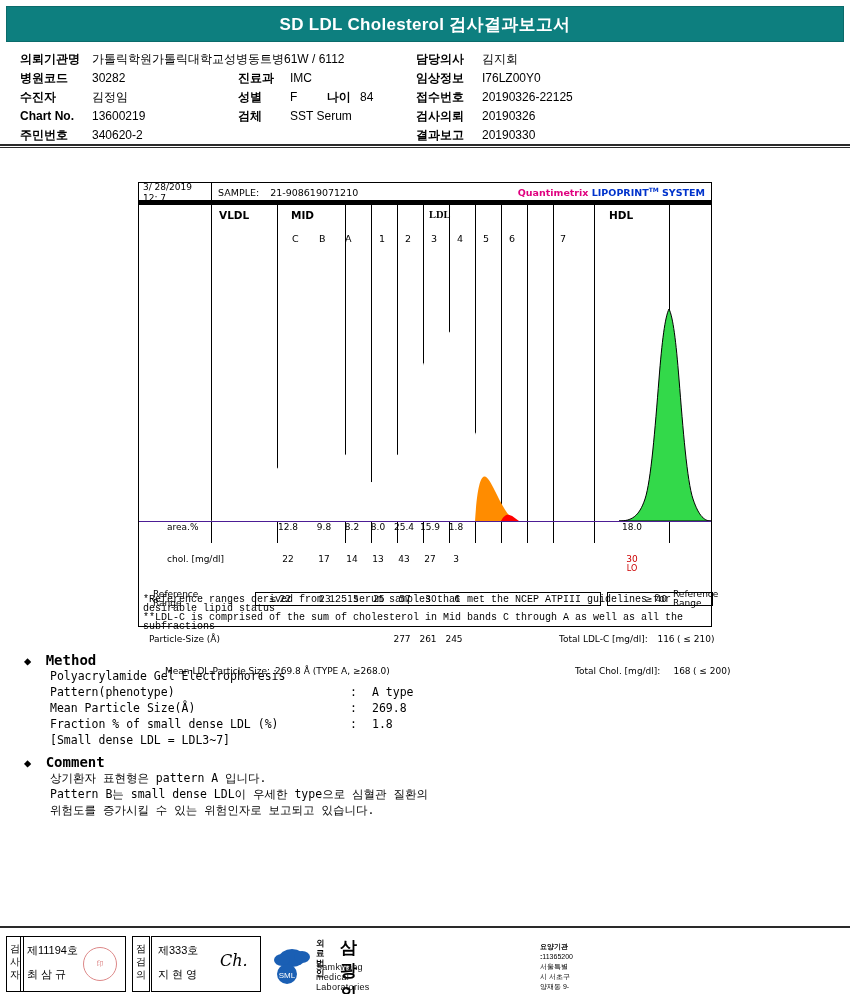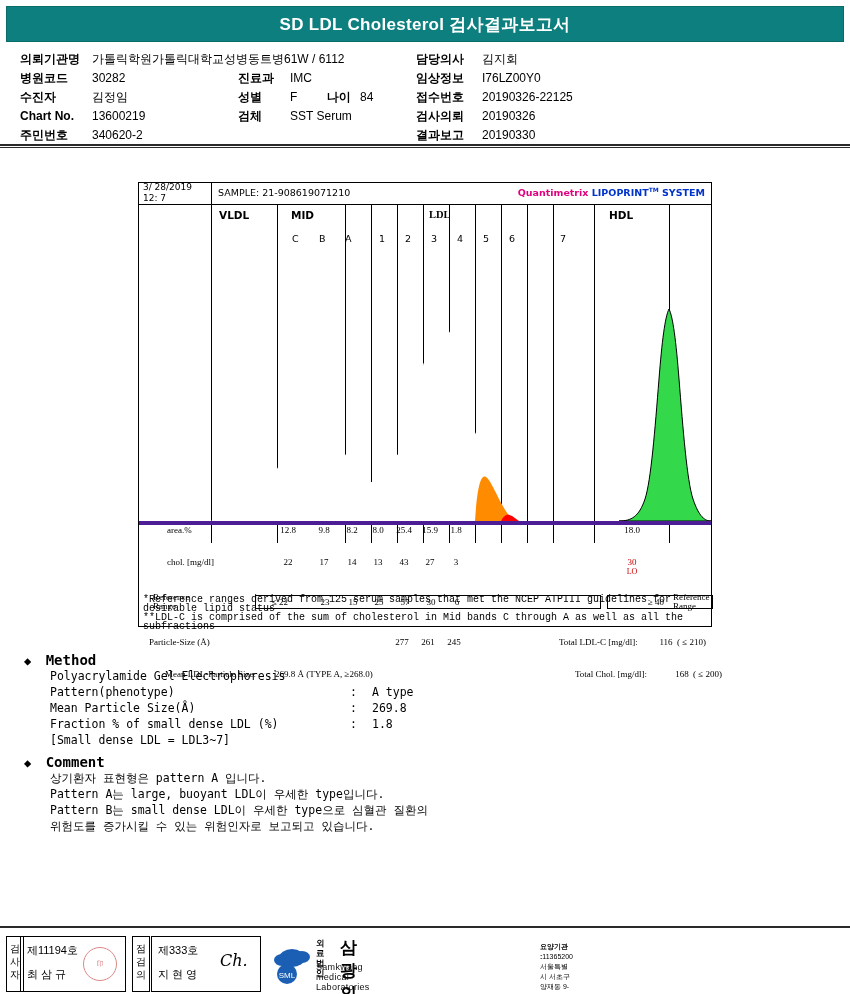--- a/index.html
+++ b/index.html
@@ -52,21 +52,21 @@
 
   
   .report {
     position:absolute; left:138px; top:176px;
     width: 574px; height: 445px;
     border: 1px solid #000;
     background:#fff;
     font-family: "DejaVu Sans", sans-serif;
   }
   .rep-top {
-    position:relative; height: 22px; border-bottom:1px solid #000000;
+    position:relative; height: 22px; border-bottom:5px solid #000000;
   }
   .rep-date {
     position:absolute; left:4px; top:-1px; font-size:9px; line-height:11px; white-space:pre;
   }
   .sample-box {
     position:absolute; left:72px; top:0; right:0; height:21px;
     border-left:1px solid #000;
     font-size:9.5px; padding:4px 0 0 6px;
   }
   .qm {
@@ -80,21 +80,21 @@
 
   .vline { position:absolute; width:1px; background:#000; }
 
   .graph {
     position:absolute; left:0; top:76px; width:572px; height:238px;
   }
 
   
   .data {
     position:absolute; left:0; top:338px; width:572px; height:105px;
-    border-top:4px solid #4c1d95; font-size:9px;font-family:Liberation Serif, serif;
+    border-top:1px solid #4c1d95; font-size:9px;
   }
   .drow { position:relative; height:16px; }
   .dlbl { position:absolute; left:28px; font-size:9px; }
   .dcell { position:absolute; text-align:center; font-size:9px; }
 
   .refbox {
     position:absolute; border:1px solid #000; height:14px; font-size:9px;
   }
 
   .footnote {
@@ -204,21 +204,21 @@
 
   <div class="hr"></div>
   <div class="hr2"></div>
 
   <div class="report">
 
     <div class="rep-top">
       <div class="rep-date"><span>3/ 28/2019</span><br><span>12: 7</span></div>
       <div class="sample-box">
         <span>SAMPLE:</span>
-        <span style="margin-left:0;">21-908619071210</span>
+        <span style="margin-left:8px;">21-908619071210</span>
         <span class="qm"><span>Quantimetrix </span><span class="blue">LIPOPRINT</span><sup class="blue">TM</sup><span class="blue"> SYSTEM</span></span>
       </div>
     </div>
 
     <div class="vline" style="left:72px; top:0px; height:360px;"></div>
     <div class="vline" style="left:138px; top:22px; height:338px;"></div>
     <div class="vline" style="left:206px; top:22px; height:338px;"></div>
     <div class="vline" style="left:232px; top:22px; height:338px;"></div>
     <div class="vline" style="left:258px; top:22px; height:338px;"></div>
     <div class="vline" style="left:284px; top:22px; height:338px;"></div>
@@ -444,21 +444,20 @@
       </div>
       <div>[Small dense LDL = LDL3~7]</div>
     </div>
 
     <div class="sec-h">
       <span class="dia">◆</span>
       <span style="margin-left:6px;">Comment</span>
     </div>
     <div class="sec-b">
       <div>상기환자 표현형은 pattern A 입니다.</div>
-      <div>Pattern A는 large, buoyant LDL이 우세한 type입니다.</div>
       <div>Pattern B는 small dense LDL이 우세한 type으로 심혈관 질환의</div>
       <div>위험도를 증가시킬 수 있는 위험인자로 보고되고 있습니다.</div>
     </div>
   </div>
 
   <div class="foot-hr"></div>
 
   <div class="vlabel">
     <span>검</span><br>
     <span>사</span><br>

